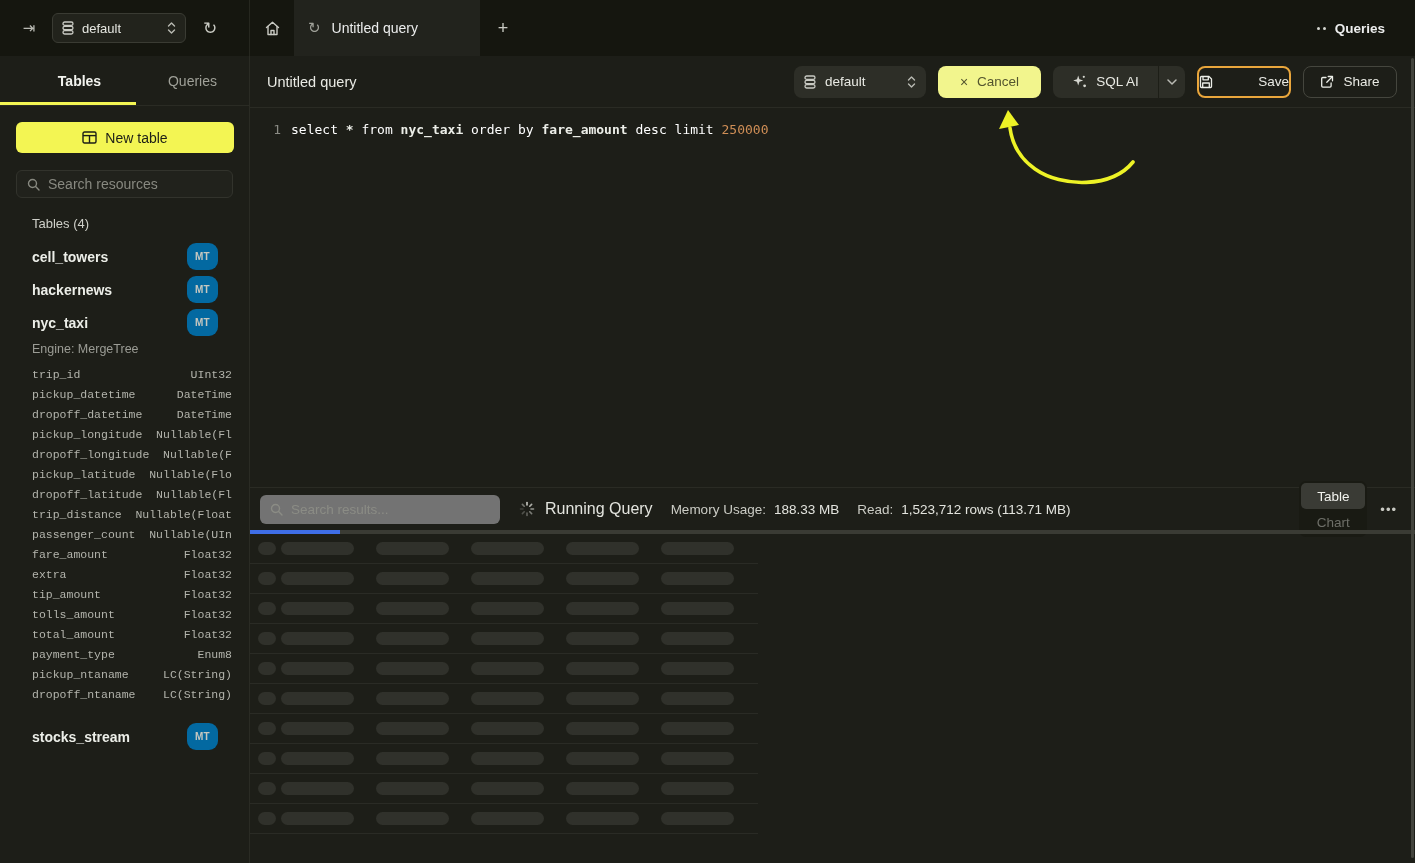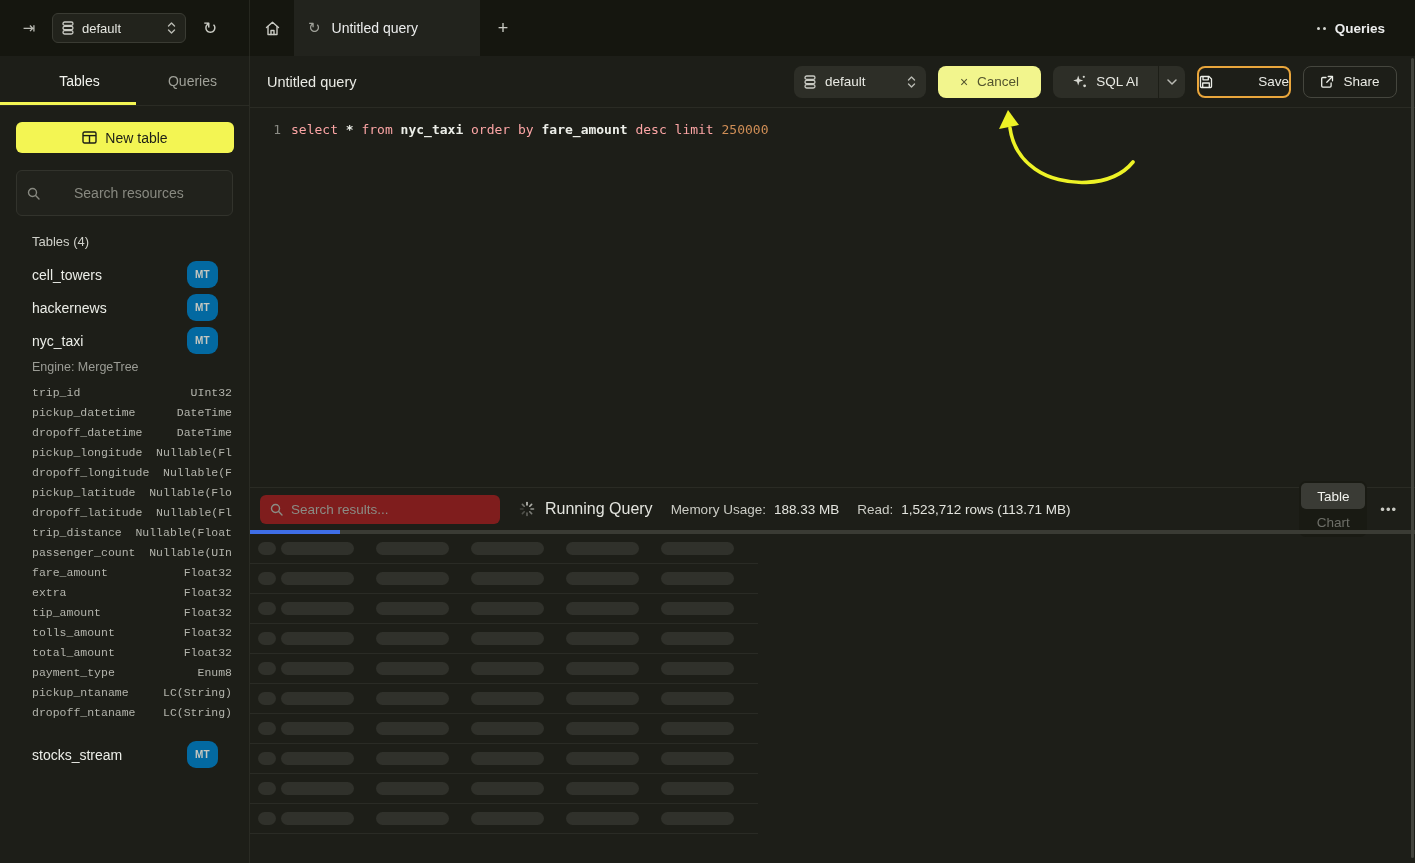--- a/index.html
+++ b/index.html
@@ -27,33 +27,33 @@
   .dots { display:inline-flex; gap:3px; margin-right:9px; }
   .dots i { width:3px; height:3px; border-radius:50%; background:#d6d7d0; }
 
   .content { display:flex; height:807px; }
 
   
   .sidebar { width:250px; flex:0 0 250px; background:#1d1e18; border-right:1px solid #2a2b24; }
   .side-tabs { height:50px; display:flex; border-bottom:1px solid #2a2b24; }
   .side-tab { flex:1; display:flex; align-items:center; justify-content:center; font-size:14px; color:#9fa098;
     position:relative; cursor:pointer; }
-  .side-tab.active { color:#f2f3ee; font-weight:400;padding-left:23px; }
+  .side-tab.active { color:#f2f3ee; font-weight:700;padding-left:23px; }
   .side-tab.active::after { content:""; position:absolute; left:0; right:0; bottom:0; height:3px; background:#f3f553; }
   .new-table-btn { display:flex; align-items:center; justify-content:center; gap:8px; margin:16px 16px 0;
     width:218px; height:31px; background:#f3f553; color:#1d1e17; border:none; border-radius:6px;
     font-size:14px; font-weight:500; cursor:pointer; }
-  .side-search { margin:17px 16px 0; height:46px; background:#21221c; border:1px solid #32332c; border-radius:6px;
-    display:flex; align-items:center; padding:0 10px;gap:26px; }
+  .side-search { margin:17px 16px 0; height:28px; background:#21221c; border:1px solid #32332c; border-radius:6px;
+    display:flex; align-items:center; padding:0 10px; }
   .side-search input { background:transparent; border:none; outline:none; color:#d6d7d0; font-size:14px; margin-left:8px; width:170px; }
   .side-search input::placeholder { color:#888980; }
   .section-label { margin:18px 0 0 32px; font-size:13px; font-weight:500; color:#cfd0c9; }
   .tbl-list { margin-top:9px; }
   .tbl-item { height:33px; display:flex; align-items:center; padding:0 31px 0 32px; cursor:pointer; }
-  .tbl-item .nm { font-size:14px; font-weight:400; color:#eceee8; flex:1; }
+  .tbl-item .nm { font-size:14px; font-weight:700; color:#eceee8; flex:1; }
   .badge { background:#0369a1; color:#c6c7c0; font-size:10px; font-weight:600; border-radius:9px;
     padding:8px 8px; letter-spacing:.3px; }
   .engine-row { padding:3px 0 6px 32px; font-size:12.5px; color:#9b9c95; }
   .cols { padding:2px 0 4px; }
   .col-row { height:20px; display:flex; align-items:center; justify-content:space-between; padding:0 17px 0 32px;
     font-family:Liberation Mono, monospace; font-size:11.5px; color:#b3b4ac; white-space:nowrap; }
   .col-row .ct { margin-left:8px; overflow:hidden; }
   .gap12 { height:12px; }
 
   
@@ -69,29 +69,29 @@
   .btn-cancel .x { font-size:14px; }
   .btn-sqlai { width:132px; padding:0; overflow:hidden; }
   .btn-sqlai .mainpart { flex:1; display:flex; align-items:center; justify-content:center; gap:9px; height:100%; }
   .btn-sqlai .chev { width:27px; height:100%; border-left:1px solid #1d1e17; display:flex; align-items:center; justify-content:center; }
   .btn-save { width:94px; background:transparent; border:2px solid #e9a63c; gap:9px; font-weight:500;justify-content:space-between; }
   .btn-share { width:94px; background:transparent; border:1px solid #45463e; gap:9px; font-weight:500; }
 
   .editor { height:379px; position:relative; padding:13px 0 0 17px; }
   .code-line { display:flex; font-family:"DejaVu Sans Mono", monospace; font-size:13px; line-height:17px; }
   .ln { color:#8a8b84; width:14px; text-align:right; margin-right:10px; flex:0 0 auto; }
-  .tok-kw { color:#fca5a5; }
+  .tok-kw { color:#ffffff; }
   .tok-ident { color:#eceee8; font-weight:bold; }
   .tok-num { color:#cf8e56; }
   .tok { margin-right:0; }
 
   .arrow-overlay { position:absolute; left:0; top:0; width:1165px; height:379px; pointer-events:none; }
 
   .results-toolbar { height:43px; border-top:1px solid #2a2b24; display:flex; align-items:center; padding:0 18px 0 10px; }
-  .res-search { width:240px; height:29px; background:#7f1d1d; border-radius:6px; display:flex; align-items:center; padding:0 10px; }
+  .res-search { width:240px; height:29px; background:#737373; border-radius:6px; display:flex; align-items:center; padding:0 10px; }
   .res-search input { background:transparent; border:none; outline:none; color:#d6d7d0; font-size:13.5px; margin-left:8px; width:185px; }
   .res-search input::placeholder { color:#8b8c85; }
   .run-spin { margin-left:19px; }
   .status-txt { margin-left:10px; font-size:16px; color:#e3e4de; }
   .stat-label { margin-left:18px; font-size:13.5px; color:#cbccc5; }
   .stat-value { margin-left:8px; font-size:13.5px; color:#e3e4de; }
   .view-toggle { margin-left:auto; background:#191a13; border-radius:7px; padding:2px; display:flex;flex-direction:column; }
   .view-seg { width:64px; height:26px; border-radius:5px; display:flex; align-items:center; justify-content:center;
     font-size:13.5px; color:#6e6f68; cursor:pointer; }
   .view-seg.active { background:#3a3b35; color:#f2f3ee; }

